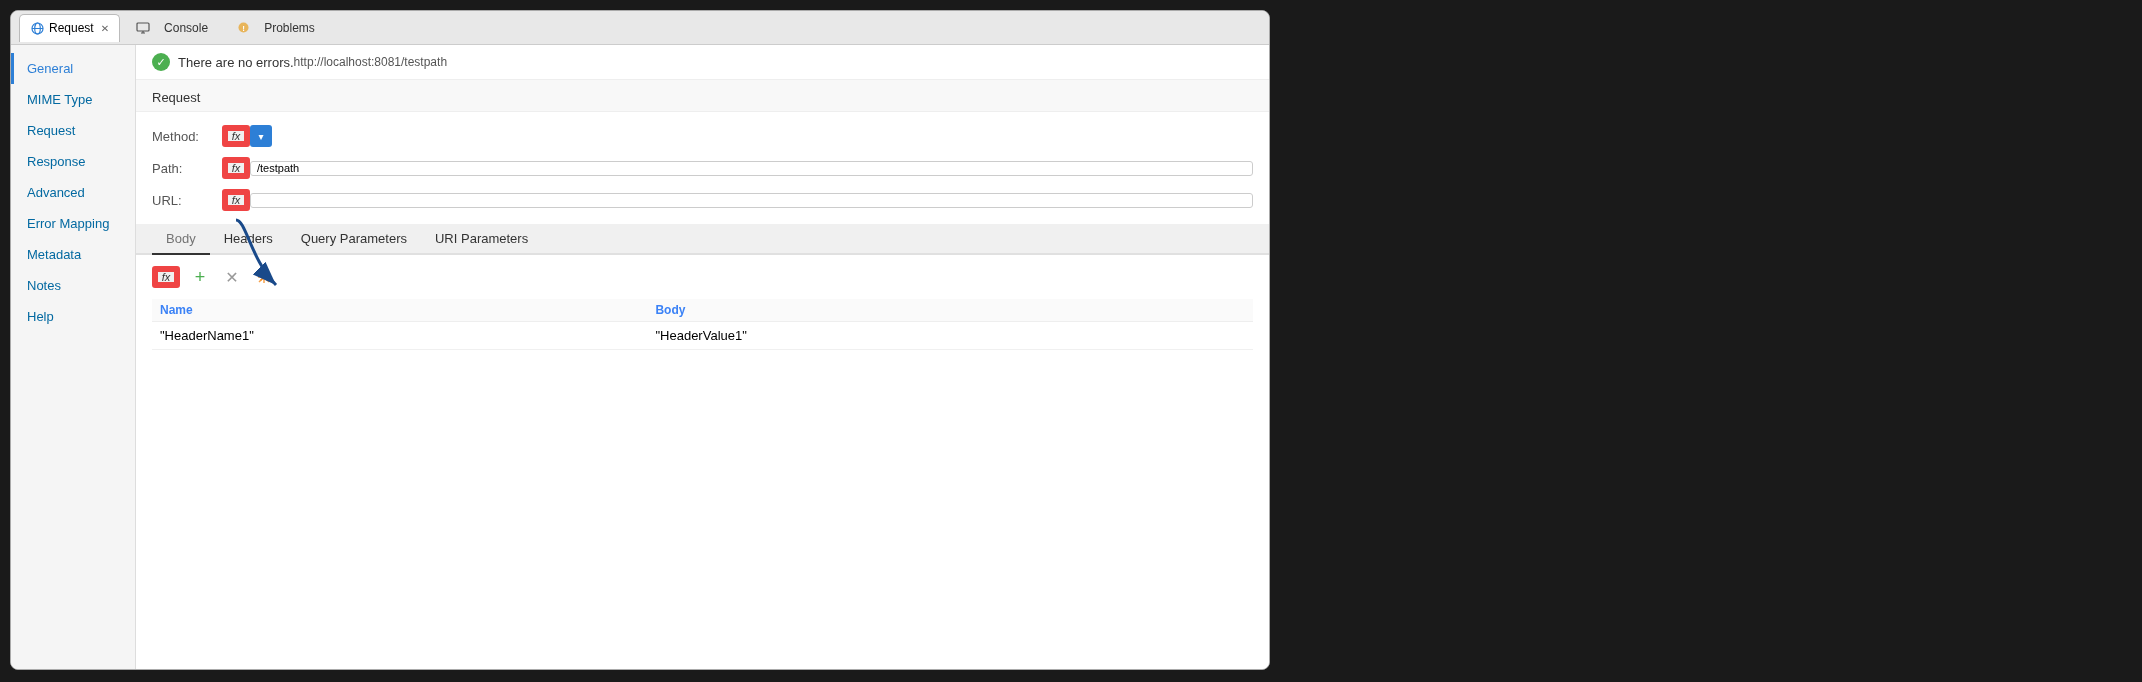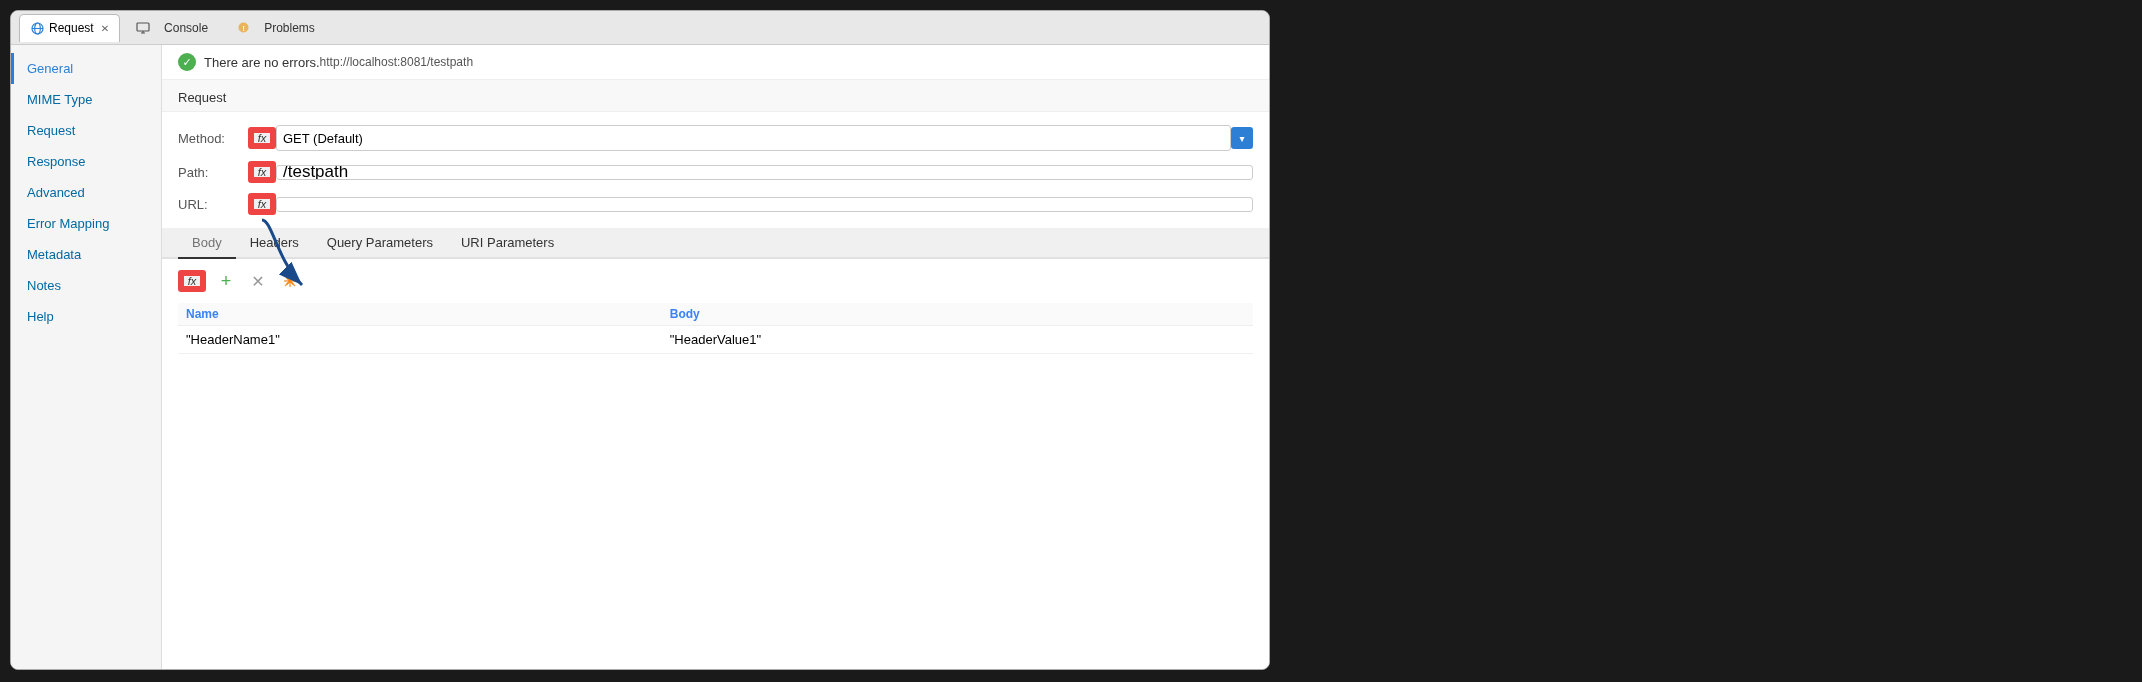--- a/index.html
+++ b/index.html
@@ -83,21 +83,21 @@
 
     
     .main-content {
       display: flex;
       flex: 1;
       overflow: hidden;
     }
 
     
     .sidebar {
-      width: 151px;
+      width: 125px;
       background: #f5f5f5;
       border-right: 1px solid #ddd;
       display: flex;
       flex-direction: column;
       padding: 8px 0;
     }
 
     .sidebar-item {
       padding: 8px 16px;
       cursor: pointer;
@@ -194,21 +194,21 @@
       color: #333;
       flex-shrink: 0;
     }
 
     .form-input {
       flex: 1;
       height: 15px;
       border: 1px solid #ccc;
       border-radius: 3px;
       padding: 0 6px;
-      font-size: 17px;
+      font-size: 11px;
       background: #fff;
     }
 
     .form-select-wrapper {
       flex: 1;
       position: relative;
     }
 
     .form-select-text {
       height: 26px;
@@ -419,25 +419,20 @@
 
         <div class="section-label">Request</div>
 
         <div class="form-area">
 
           <div class="form-row">
             <span class="form-label">Method:</span>
             <div class="fx-btn">
               <span>fx</span>
             </div>
-            <div class="form-select-wrapper">
-              <div class="form-select-text">
-                <span>GET (Default)</span>
-              </div>
-            </div>
             <div class="dropdown-arrow">▾</div>
           </div>
 
           <div class="form-row">
             <span class="form-label">Path:</span>
             <div class="fx-btn">
               <span>fx</span>
             </div>
             <input class="form-input" value="/testpath" style="">
           </div>

